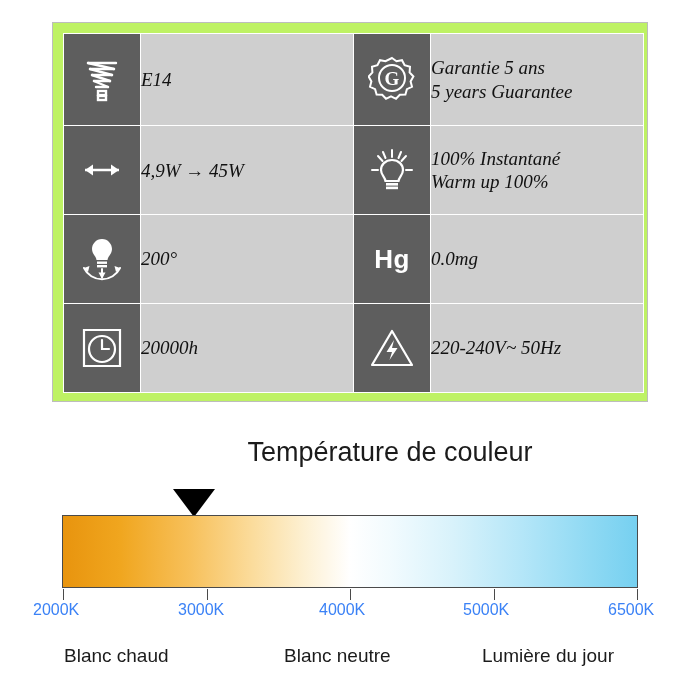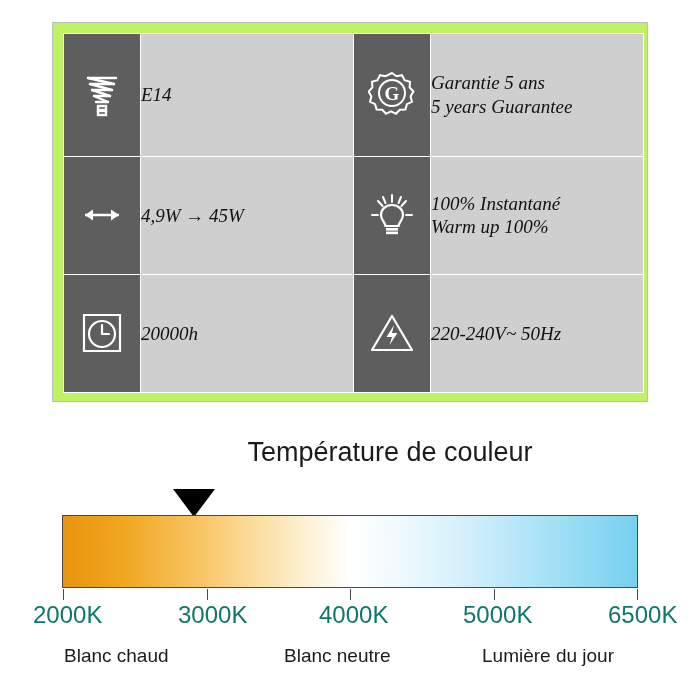--- a/index.html
+++ b/index.html
@@ -115,22 +115,22 @@
     position: absolute;
     top: 589px;
     width: 1px;
     height: 11px;
     background: #4a4a4a;
   }
   .k-label {
     position: absolute;
     top: 601px;
     font-family: "Liberation Sans", sans-serif;
-    font-size: 24px;
-    color: #0f766e;
+    font-size: 16px;
+    color: #3b82f6;
     white-space: nowrap;
   }
   .zone-label {
     position: absolute;
     top: 645px;
     font-family: "Liberation Sans", sans-serif;
     font-size: 19px;
     color: #1b1b1b;
     white-space: nowrap;
   }
@@ -203,20 +203,41 @@
             <rect x="19" y="37" width="12" height="2.6" fill="#ffffff"></rect>
             <rect x="19" y="40.6" width="12" height="2.6" fill="#ffffff"></rect>
           </svg>
         </td>
         <td class="text-cell w2">
           <span class="line2">100% Instantané</span>
           <span class="line2">Warm up 100%</span>
         </td>
       </tr>
 
+      <tr>
+        <td class="icon-cell">
+          <svg class="icon-svg" width="50" height="48" viewBox="0 0 50 48">
+            <path d="M25 4 C31 4 35 9 35 14 C35 19 31 21 30.5 25 L19.5 25 C19 21 15 19 15 14 C15 9 19 4 25 4 Z" fill="#ffffff"></path>
+            <rect x="20" y="26.5" width="10" height="2.4" fill="#ffffff"></rect>
+            <rect x="20" y="30" width="10" height="2.4" fill="#ffffff"></rect>
+            <g stroke="#ffffff" stroke-width="2" fill="none" stroke-linecap="round">
+              <path d="M7 33 A20 20 0 0 0 43 33"></path>
+              <path d="M25 34 V42"></path>
+            </g>
+            <path d="M7 33 L12.5 31 L11 37 Z" fill="#ffffff"></path>
+            <path d="M43 33 L37.5 31 L39 37 Z" fill="#ffffff"></path>
+            <path d="M25 44 L21.5 37.5 L28.5 37.5 Z" fill="#ffffff"></path>
+          </svg>
+        </td>
+        <td class="text-cell w1">200°</td>
+        <td class="icon-cell">
+          <span class="hg-label">Hg</span>
+        </td>
+        <td class="text-cell w2">0.0mg</td>
+      </tr>
 
       <tr>
         <td class="icon-cell">
           <svg class="icon-svg" width="48" height="48" viewBox="0 0 48 48">
             <path d="M6 6 H42 V42 H6 Z" fill="none" stroke="#ffffff" stroke-width="2.2"></path>
             <circle cx="24" cy="25" r="13" fill="none" stroke="#ffffff" stroke-width="2.2"></circle>
             <path d="M24 16 V25 H31" fill="none" stroke="#ffffff" stroke-width="2.2" stroke-linecap="round"></path>
           </svg>
         </td>
         <td class="text-cell w1">20000h</td>

